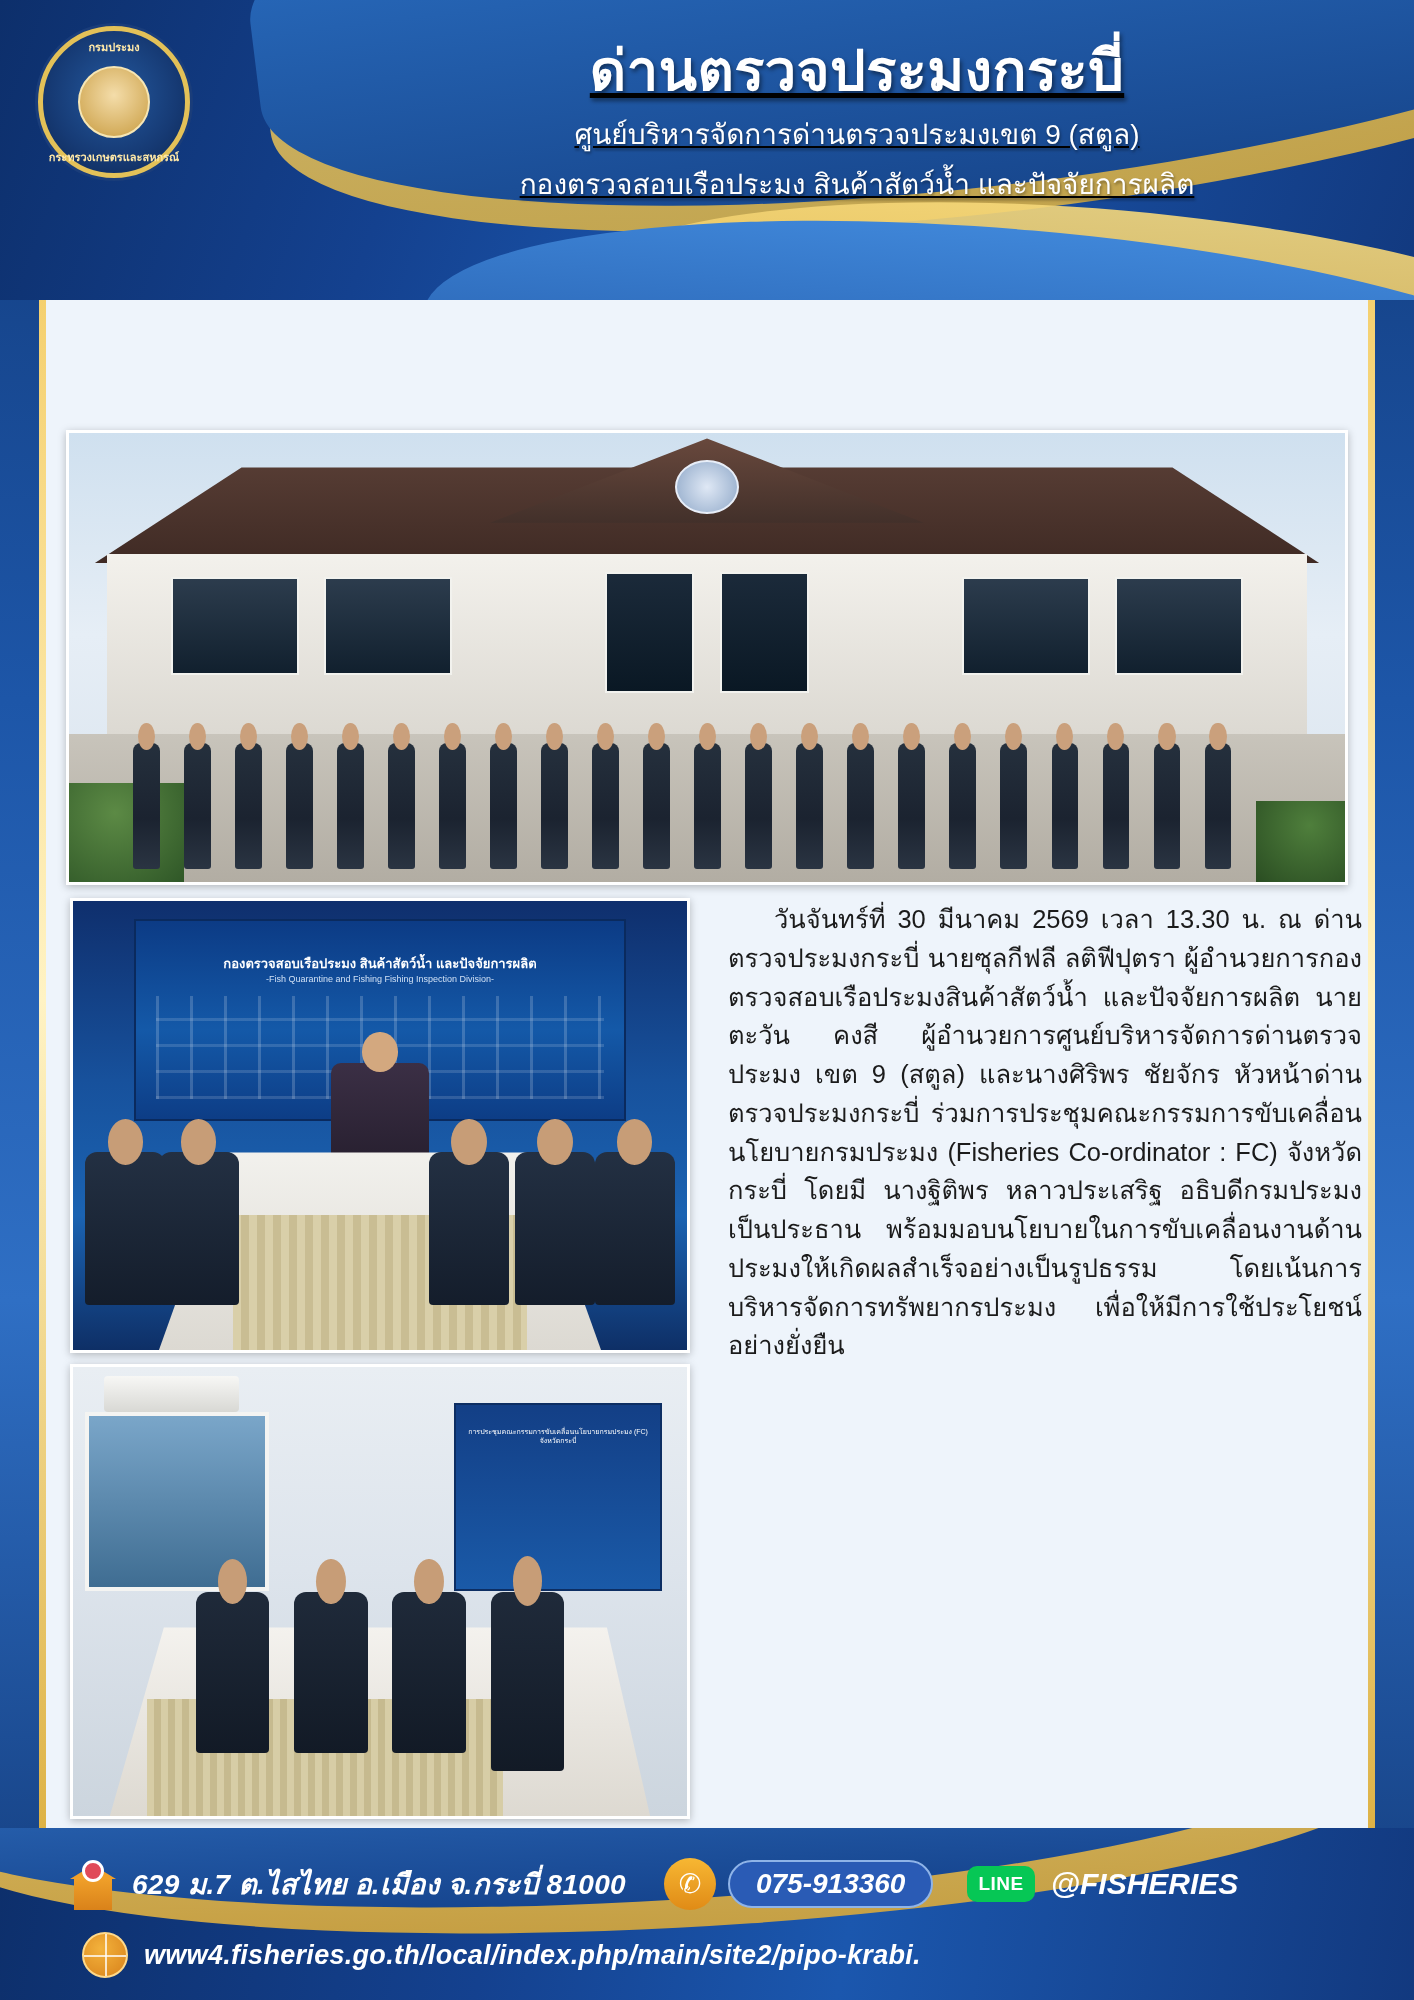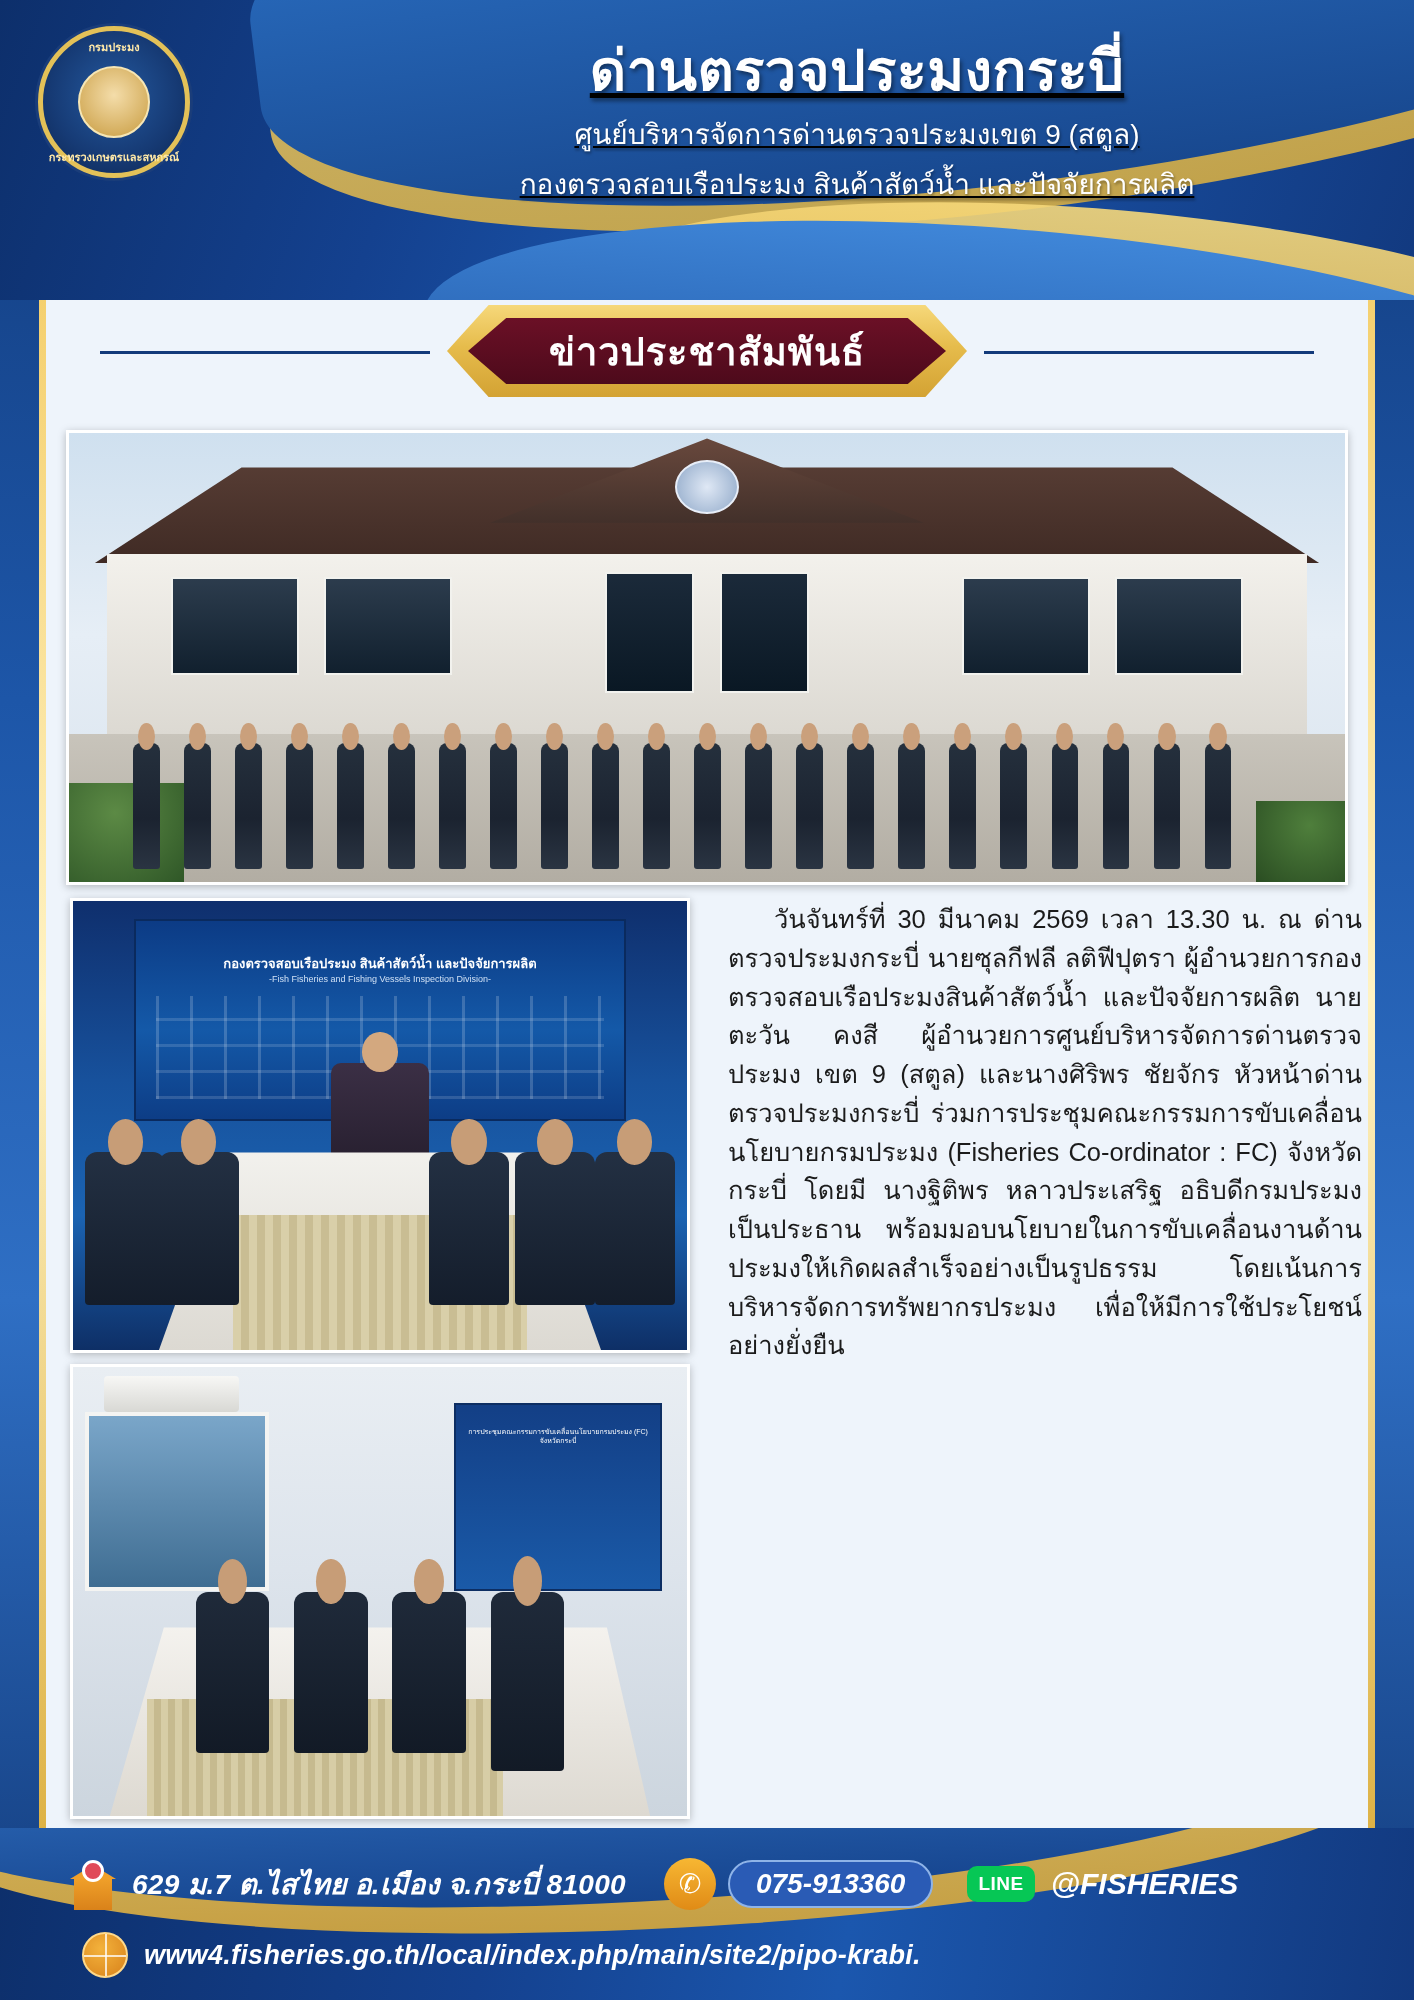--- a/index.html
+++ b/index.html
@@ -502,27 +502,20 @@
       </div>
     </div>
 
     <div class="title-block">
       <div class="title-main">ด่านตรวจประมงกระบี่</div>
       <div class="title-sub1">ศูนย์บริหารจัดการด่านตรวจประมงเขต 9 (สตูล)</div>
       <div class="title-sub2">กองตรวจสอบเรือประมง สินค้าสัตว์น้ำ และปัจจัยการผลิต</div>
     </div>
   </div>
 
-  <div class="ribbon-wrap">
-    <div class="ribbon-line left"></div>
-    <div class="ribbon-line right"></div>
-    <div class="ribbon">
-      <div class="ribbon-inner">ข่าวประชาสัมพันธ์</div>
-    </div>
-  </div>
 
   <div class="photo photo-main">
     <div class="p1-sky"></div>
     <div class="p1-roof"></div>
     <div class="p1-roof2"></div>
     <div class="p1-wall"></div>
     <div class="p1-seal"></div>
     <div class="p1-win" style="left:8%;width:10%;"></div>
     <div class="p1-win" style="left:20%;width:10%;"></div>
     <div class="p1-door" style="left:42%;width:7%;"></div>
@@ -553,21 +546,21 @@
     <div class="p1-person" style="left:77%;"></div>
     <div class="p1-person" style="left:81%;"></div>
     <div class="p1-person" style="left:85%;"></div>
     <div class="p1-person" style="left:89%;"></div>
   </div>
 
   <div class="photo photo-mid">
     <div class="p2-bg"></div>
     <div class="p2-board">
       <div class="p2-board-title">กองตรวจสอบเรือประมง สินค้าสัตว์น้ำ และปัจจัยการผลิต</div>
-      <div class="p2-board-sub">-Fish Fisheries and Fishing Vessels Inspection Division-</div>
+      <div class="p2-board-sub">-Fish Quarantine and Fishing Fishing Inspection Division-</div>
       <div class="p2-board-pat"></div>
     </div>
     <div class="p2-chair"></div>
     <div class="p2-table"></div>
     <div class="p2-skirt"></div>
     <div class="p2-seat" style="left:2%;"></div>
     <div class="p2-seat" style="left:14%;"></div>
     <div class="p2-seat" style="left:58%;"></div>
     <div class="p2-seat" style="left:72%;"></div>
     <div class="p2-seat" style="left:85%;"></div>

